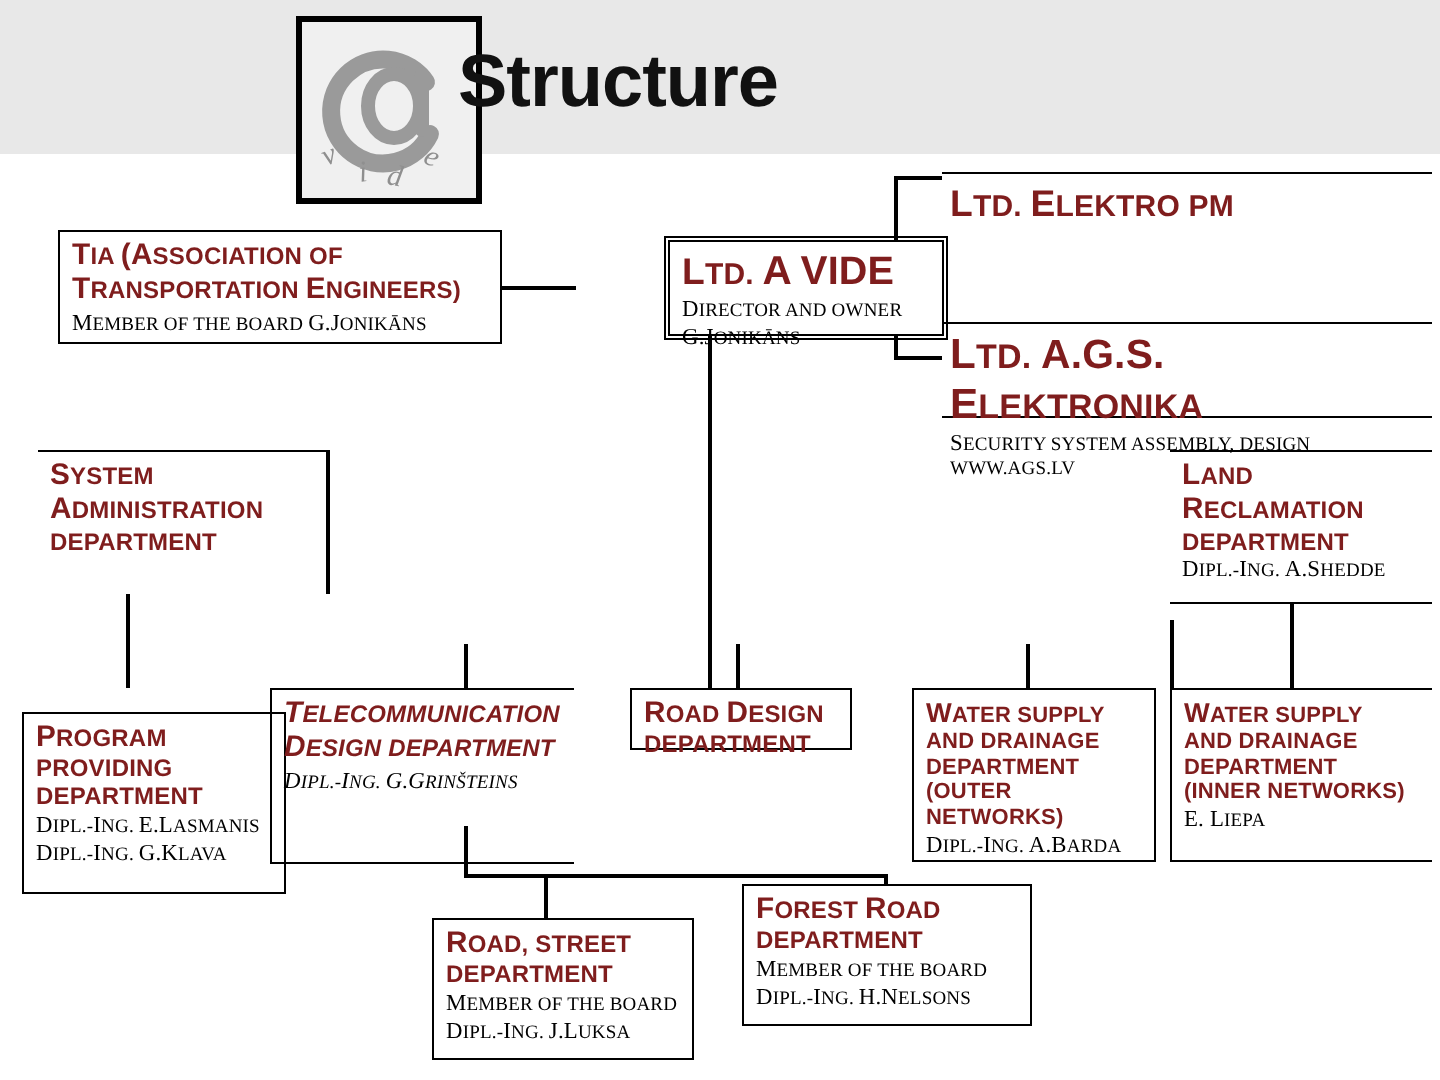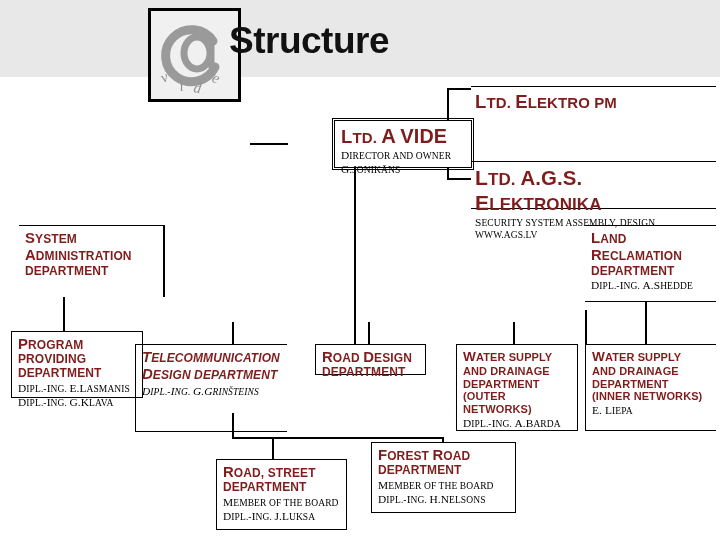--- a/index.html
+++ b/index.html
@@ -112,20 +112,29 @@
   <div class="ln lnv" style="left:272px;top:437px;height:22px;"></div>
   <div class="ln lnv" style="left:442px;top:437px;height:22px;"></div>
   <div class="ln lnv" style="left:232px;top:413px;height:24px;"></div>
   <div class="ln lnh" style="left:232px;top:437px;width:42px;"></div>
 
   <div class="ln lnv" style="left:513px;top:322px;height:22px;"></div>
 
   <div class="ln lnv" style="left:645px;top:302px;height:42px;"></div>
   <div class="ln lnv" style="left:585px;top:310px;height:34px;"></div>
 
+  <div class="node boxed" style="left:29px;top:115px;width:222px;height:57px;">
+    <div class="ttl ttl-md">
+      <span class="cap">T</span>IA <span class="cap">(A</span>SSOCIATION OF<br>
+      <span class="cap">T</span>RANSPORTATION <span class="cap">E</span>NGINEERS<span>)</span>
+    </div>
+    <div class="sub">
+      <span class="cap">M</span>EMBER OF THE BOARD <span class="cap">G.J</span>ONIKĀNS
+    </div>
+  </div>
 
   <div class="node dbl" style="left:290px;top:120px;width:138px;height:48px;margin-left:44px;">
     <div class="ttl ttl-md hdr-strong">
       <span class="cap">L</span>TD. <span class="cap" style="font-size:1.35em;">A</span> <span class="cap" style="font-size:1.35em;">V</span><span style="font-size:1.32em;">IDE</span>
     </div>
     <div class="sub">
       <span class="cap">D</span>IRECTOR AND OWNER<br><span class="cap">G.J</span>ONIKĀNS
     </div>
   </div>
 
@@ -152,21 +161,21 @@
 
   <div class="node rule-tb" style="left:585px;top:225px;width:131px;height:77px;">
     <div class="ttl ttl-md">
       <span class="cap">L</span>AND<br><span class="cap">R</span>ECLAMATION<br>DEPARTMENT
     </div>
     <div class="sub">
       <span class="cap">D</span>IPL.-<span class="cap">I</span>NG. <span class="cap">A.S</span>HEDDE
     </div>
   </div>
 
-  <div class="node boxed" style="left:11px;top:331px;width:132px;height:67px;">
+  <div class="node boxed" style="left:11px;top:356px;width:132px;height:91px;">
     <div class="ttl ttl-md">
       <span class="cap">P</span>ROGRAM<br>PROVIDING<br>DEPARTMENT
     </div>
     <div class="sub">
       <span class="cap">D</span>IPL.-<span class="cap">I</span>NG. <span class="cap">E.L</span>ASMANIS<br>
       <span class="cap">D</span>IPL.-<span class="cap">I</span>NG. <span class="cap">G.K</span>LAVA
     </div>
   </div>
 
   <div class="node open-tl" style="left:135px;top:344px;width:152px;height:88px;border-bottom:1.6px solid #000;font-style:italic;">

